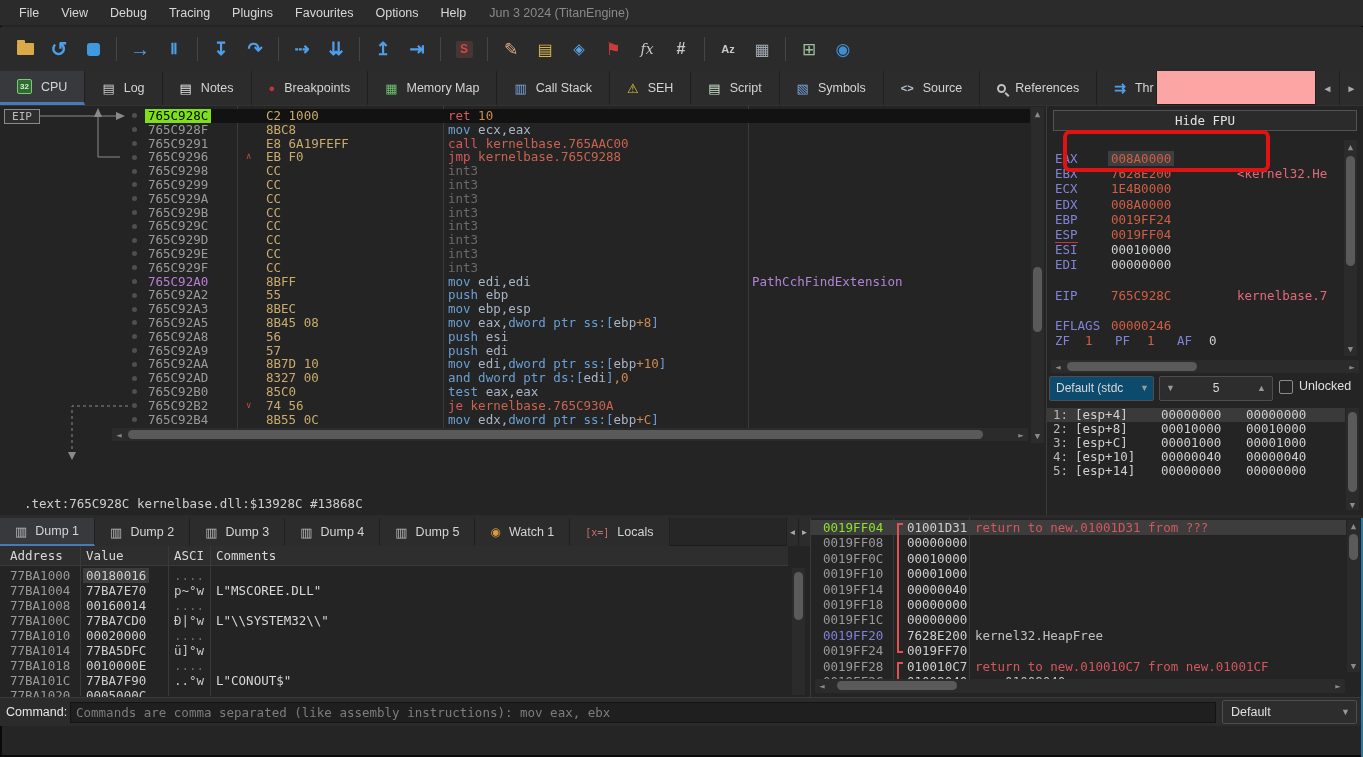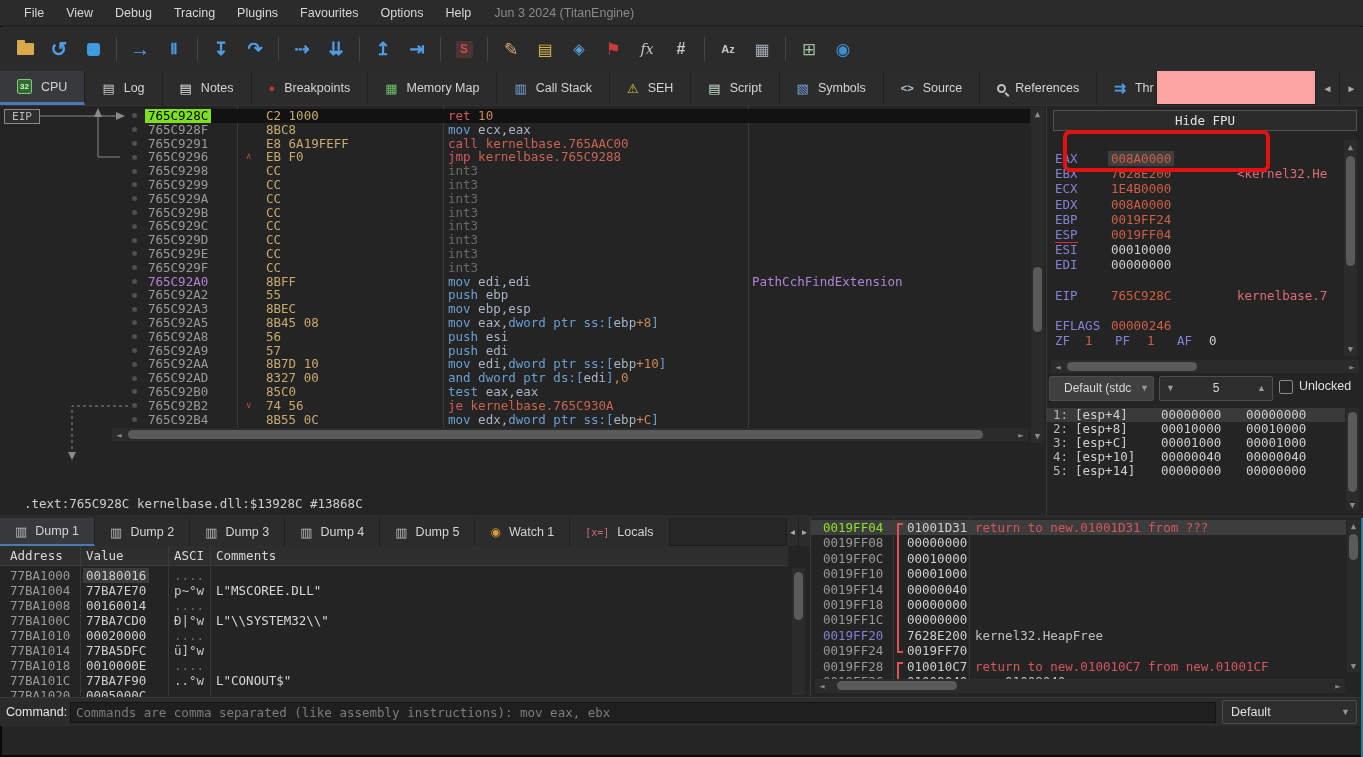--- a/index.html
+++ b/index.html
@@ -3,21 +3,21 @@
 <meta charset="utf-8">
 <style>
   *{box-sizing:border-box;margin:0;padding:0}
   body{background:#0a0a0a;width:1363px;height:757px;overflow:hidden}
   .app{position:relative;width:1363px;height:757px;background:#252525;overflow:hidden;
        font-family:"Liberation Sans",sans-serif;box-shadow:inset 0 0 0 2px #0a0a0a}
   .mono{font-family:"DejaVu Sans Mono",monospace}
 
   
   .menubar{position:absolute;left:0;top:0;width:100%;height:26px;background:#2b2b2b;
-           display:flex;align-items:center;padding-left:13px;font-size:12.5px;color:#d8d8d8;border-bottom:1px solid #232323}
+           display:flex;align-items:center;padding-left:8px;font-size:12.5px;color:#d8d8d8;border-bottom:1px solid #232323}
   .menu-item{padding:0 11px;cursor:default}
   .menu-build{color:#8a8a8a;margin-left:12px}
 
   .toolbar{position:absolute;left:0;top:27px;width:100%;height:44px;background:#2b2b2b;
            display:flex;align-items:center;padding-left:8px}
   .tbtn{width:30px;height:28px;display:flex;align-items:center;justify-content:center;margin:0 2px}
   .tsep{width:1px;height:24px;background:#454545;margin:0 6px}
 
   .tabbar{position:absolute;left:0;top:71px;width:100%;height:34px;background:#fca5a5;display:flex;border-bottom:1px solid #1b1b1b}
   .tab{display:flex;align-items:center;gap:9px;padding:0 17px;background:#2c2c2c;border-right:1px solid #1f1f1f;
@@ -58,22 +58,22 @@
   .reg-row{position:absolute;left:0;width:300px;height:15.2px;font-size:12.5px;line-height:15.2px}
   .rname{position:absolute;left:8px;color:#8383d6}
   .rname.esp{border-bottom:1px solid #cc3333}
   .rval{position:absolute;left:64px;color:#cfcfcf}
   .rval.chg{color:#cf5f45}
   .rval.selbox{background:#3e3e3e;padding:0 3px;margin-left:-3px}
   .rcmt{position:absolute;left:190px;color:#e06a78}
   .annot{position:absolute;left:1063px;top:130px;width:207px;height:42px;border:4px solid #e01212;border-radius:7px;z-index:30}
 
   .callconv{position:absolute;left:0;top:268px;width:100%;height:30px;font-size:12px;color:#d8d8d8}
-  .ccombo{position:absolute;left:2px;top:2px;width:105px;height:25px;background:#404040;border:1px solid #4d4d4d;
-          border-radius:2px;line-height:23px;padding:0 14px;overflow:hidden;white-space:nowrap}
+  .ccombo{position:absolute;left:2px;top:2px;width:105px;height:25px;background:#0c4a6e;border:1px solid #4d4d4d;
+          border-radius:2px;line-height:23px;padding:0 6px;overflow:hidden;white-space:nowrap}
   .ccombo .arr{position:absolute;right:4px;top:0;color:#999;font-size:9px}
   .cspin{position:absolute;left:112px;top:2px;width:114px;height:25px;background:#2d2d2d;border:1px solid #4d4d4d;
          border-radius:2px;line-height:23px;text-align:center}
   .cspin .a1{position:absolute;left:6px;color:#999;font-size:9px}
   .cspin .a2{position:absolute;right:6px;color:#999;font-size:9px}
   .cchk{position:absolute;left:232px;top:6px;width:14px;height:14px;border:1px solid #8a8a8a;border-radius:2px;background:#252525}
   .cchklbl{position:absolute;left:252px;top:5px;font-size:12.5px;color:#e0e0e0}
   .arg-row{position:absolute;left:0;width:298px;height:14px;font-size:12.5px;line-height:14px;color:#cfcfcf}
   .arg-row.sel{background:#3a3a3a}
   .an{position:absolute;left:6px;color:#b8b8b8}.ae{position:absolute;left:28px}.av1{position:absolute;left:114px}.av2{position:absolute;left:199px}

